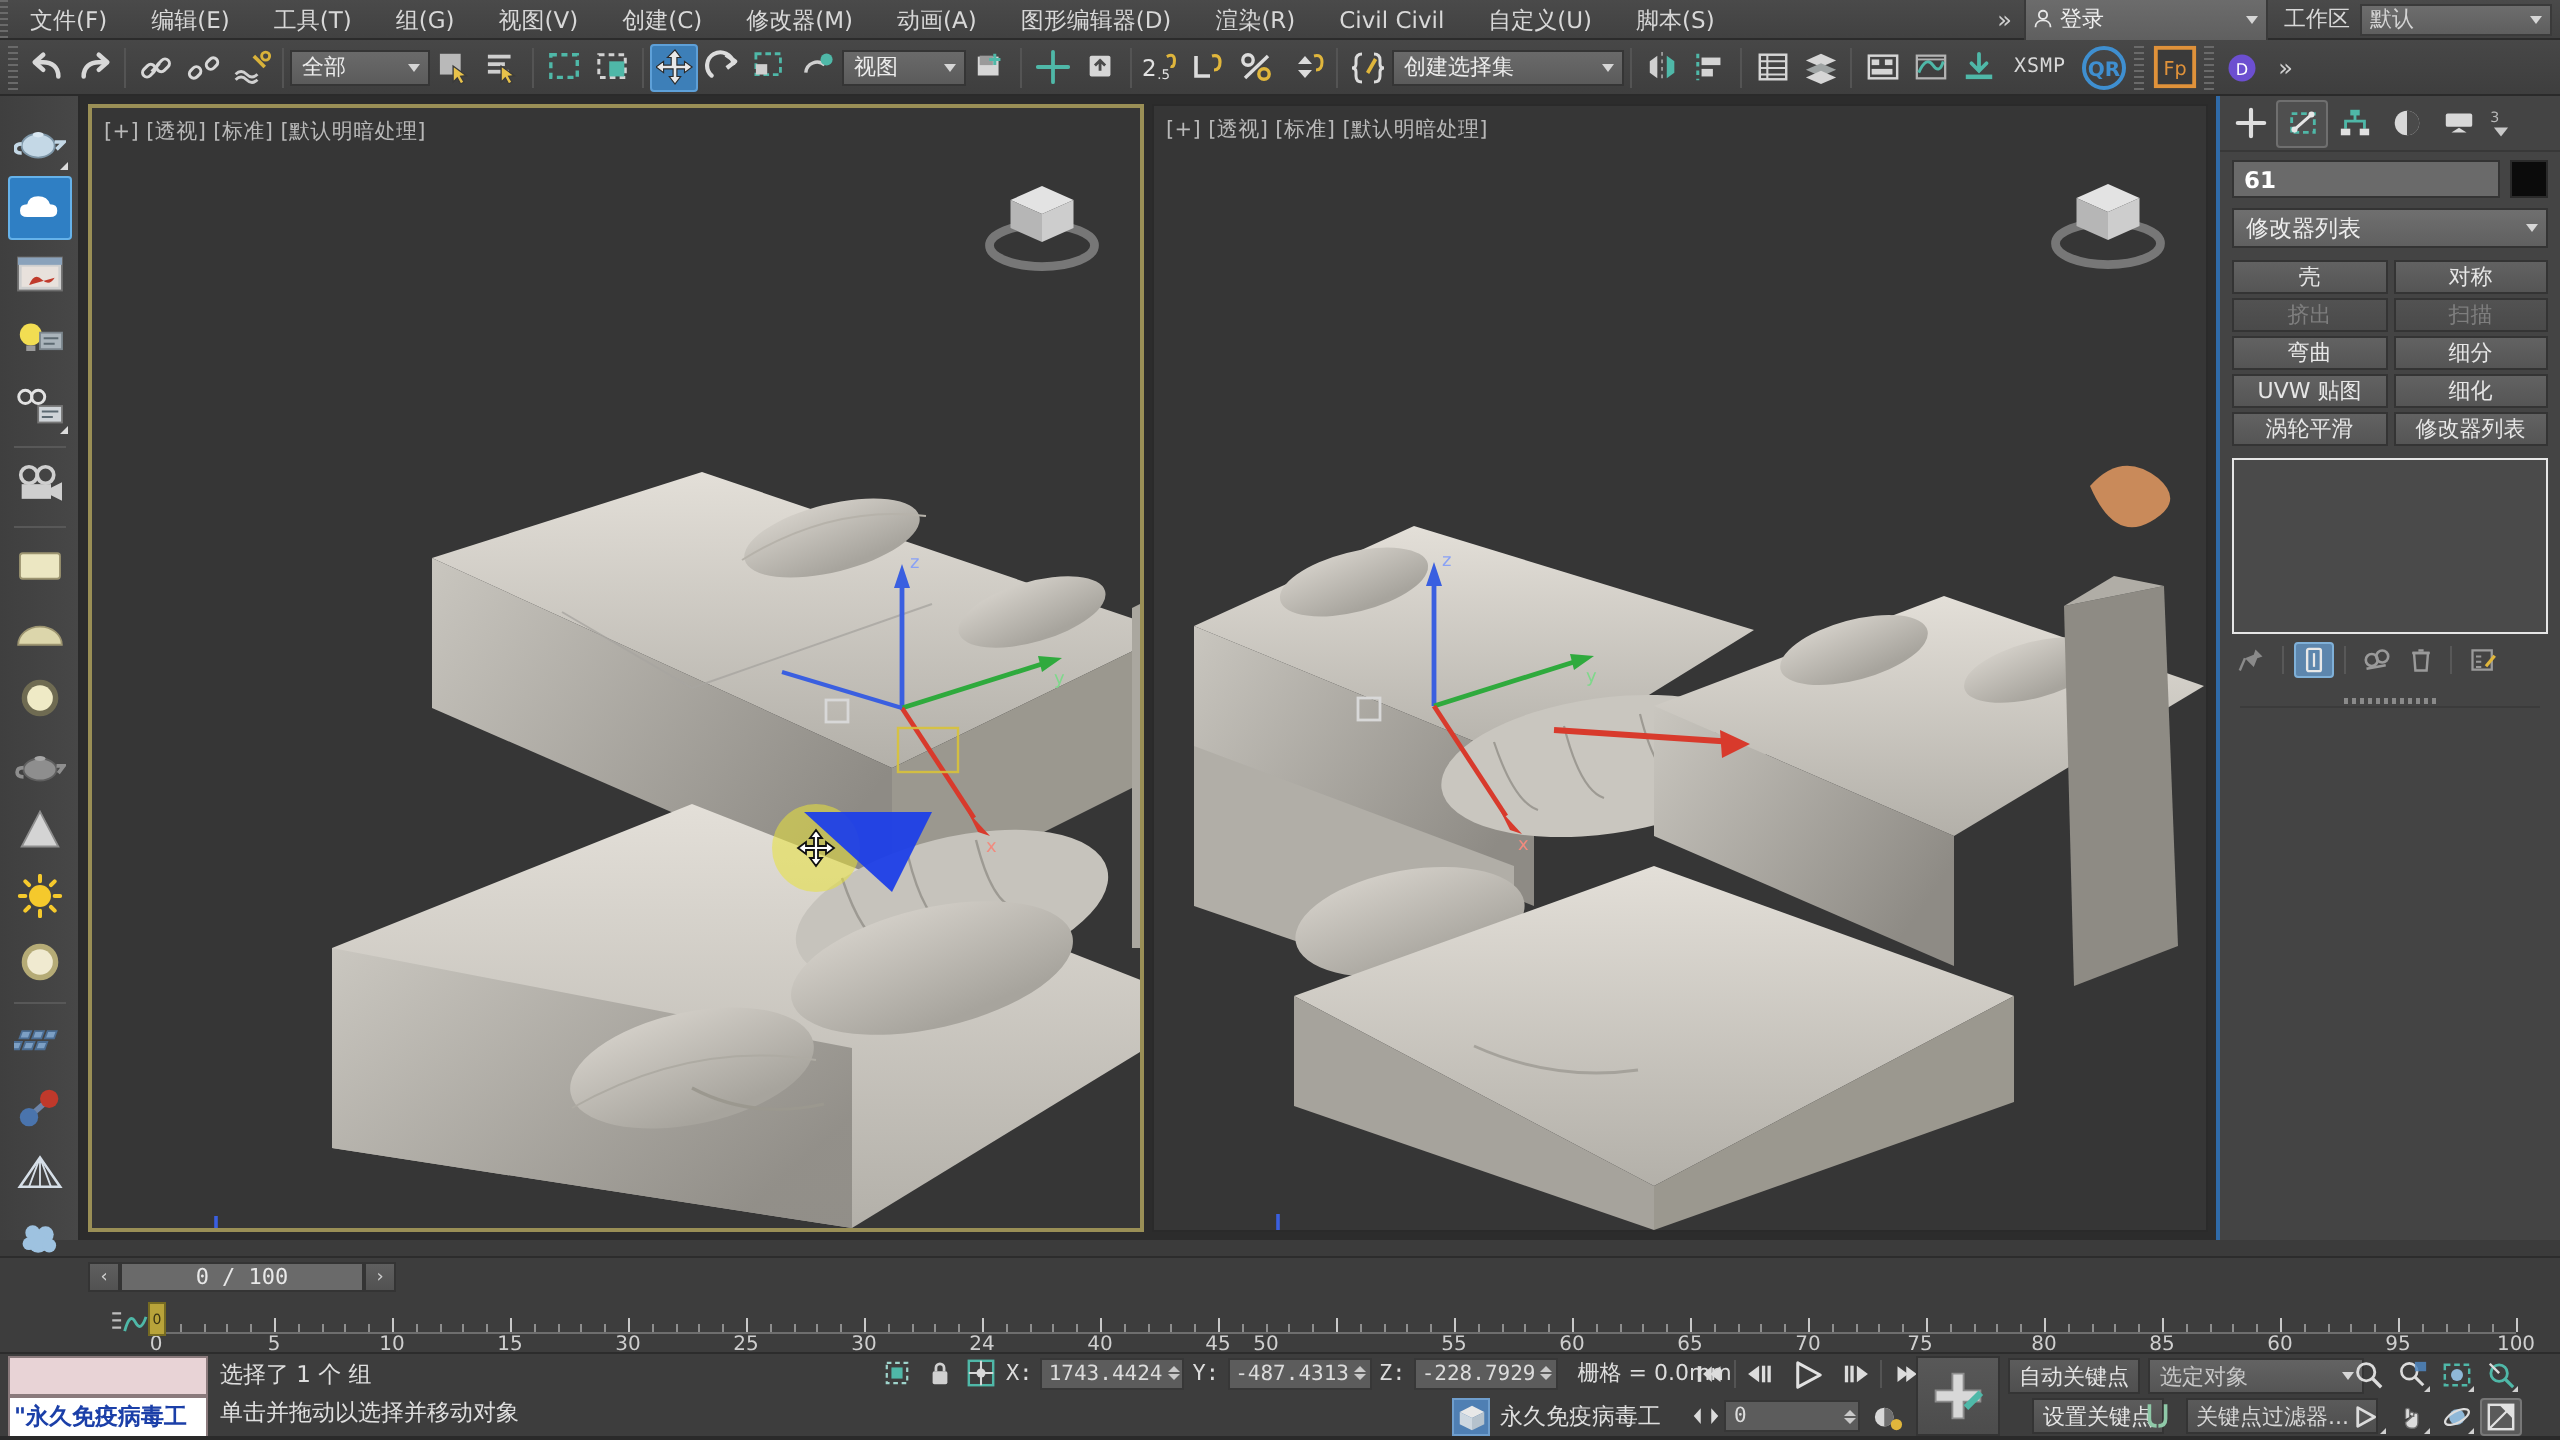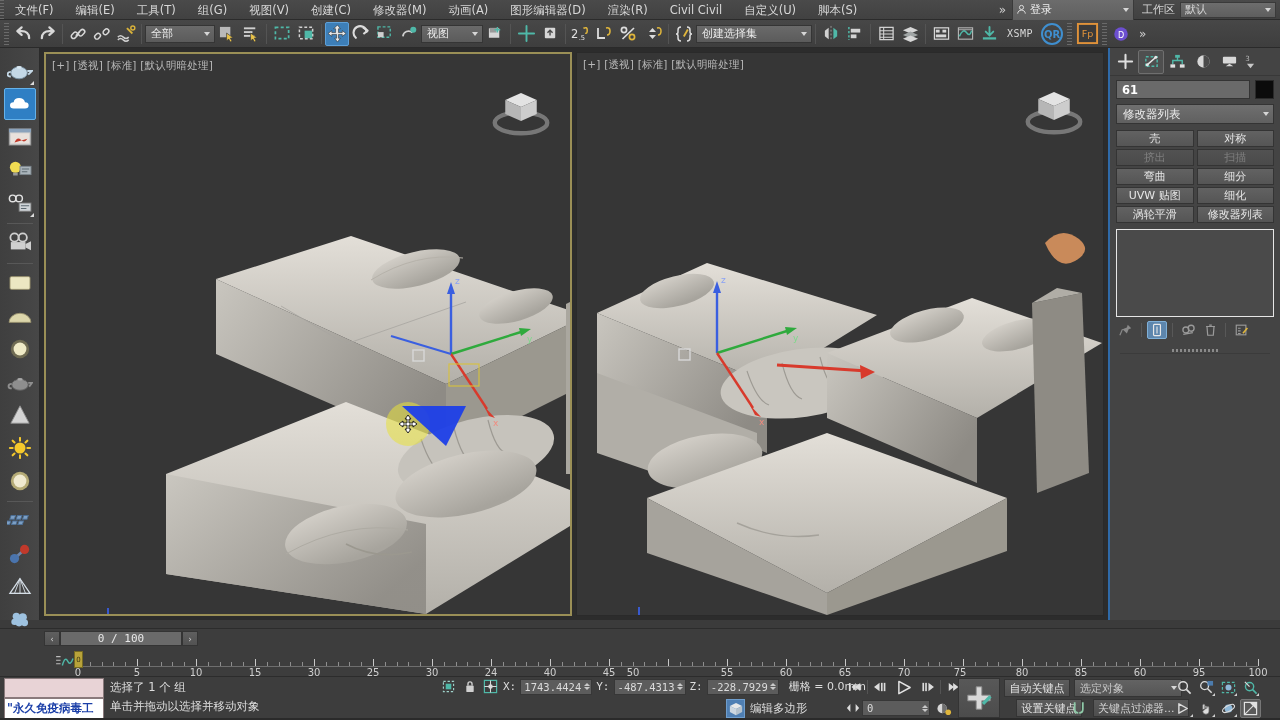--- a/index.html
+++ b/index.html
@@ -1049,21 +1049,21 @@
     </div>
 
     <div class="addkey">
       <div class="addkey-ic">
         <svg width="14" height="14" viewBox="0 0 16 16">
           <path d="M8 1 15 4.5 8 8 1 4.5Z" fill="#e8e8e8"></path>
           <path d="M1 4.5v7L8 15V8Z" fill="#cdd7e0"></path>
           <path d="M15 4.5v7L8 15V8Z" fill="#b5c2cd"></path>
         </svg>
       </div>
-      <span style="font-size:11.5px;color:#dedede">编辑多边形</span>
+      <span style="font-size:11.5px;color:#dedede">永久免疫病毒工</span>
     </div>
 
     <div class="playback">
       <div class="pbrow">
         <div class="pbtn">
           <svg width="14" height="12" viewBox="0 0 16 13">
             <rect x="1" y="2" width="2" height="9" fill="#dcdcdc"></rect>
             <path d="M14 2 8 6.5 14 11Z" fill="#dcdcdc"></path>
             <path d="M9 2 4 6.5 9 11Z" fill="#dcdcdc"></path>
           </svg>

